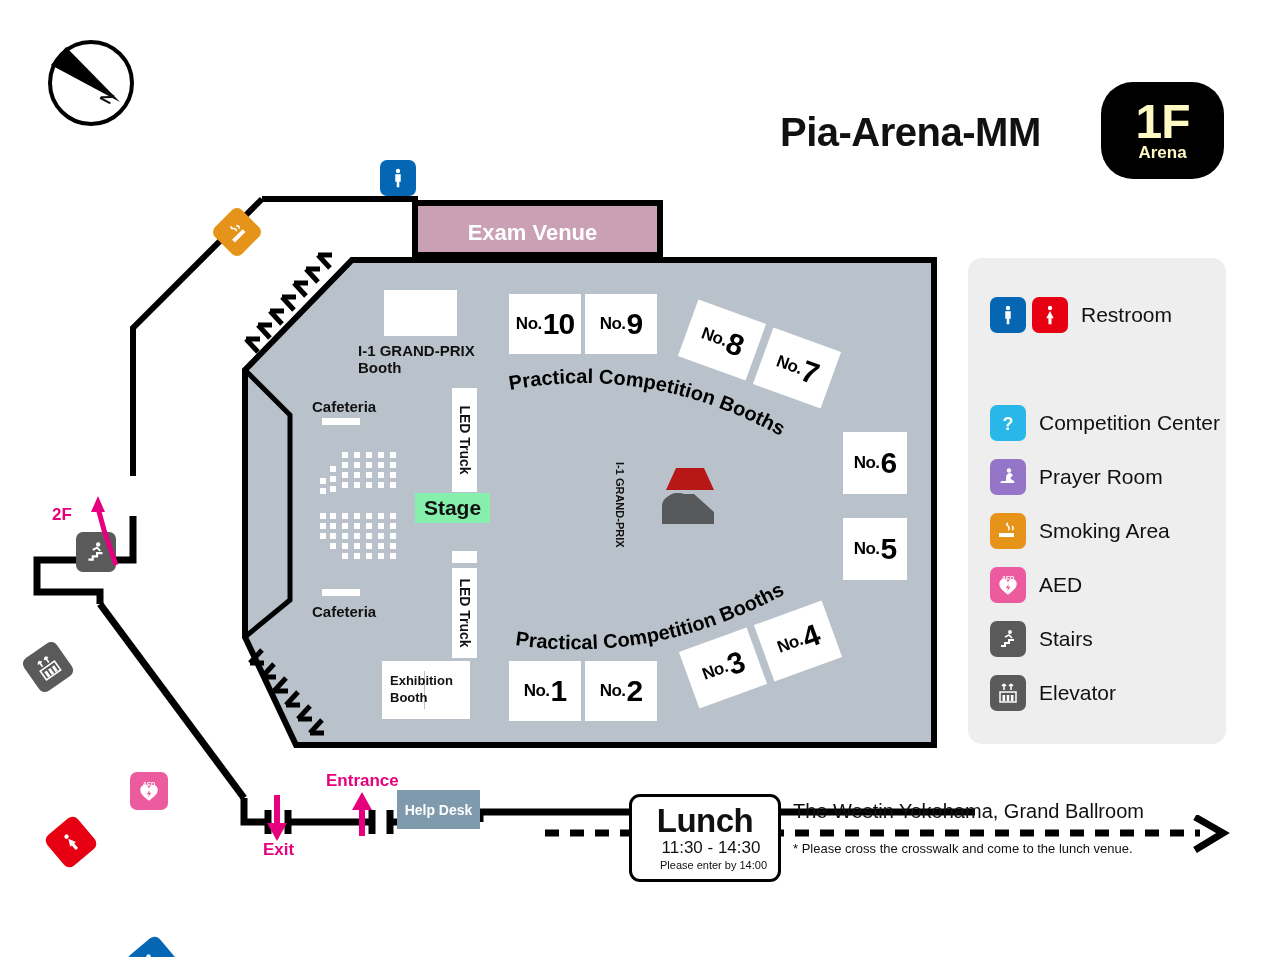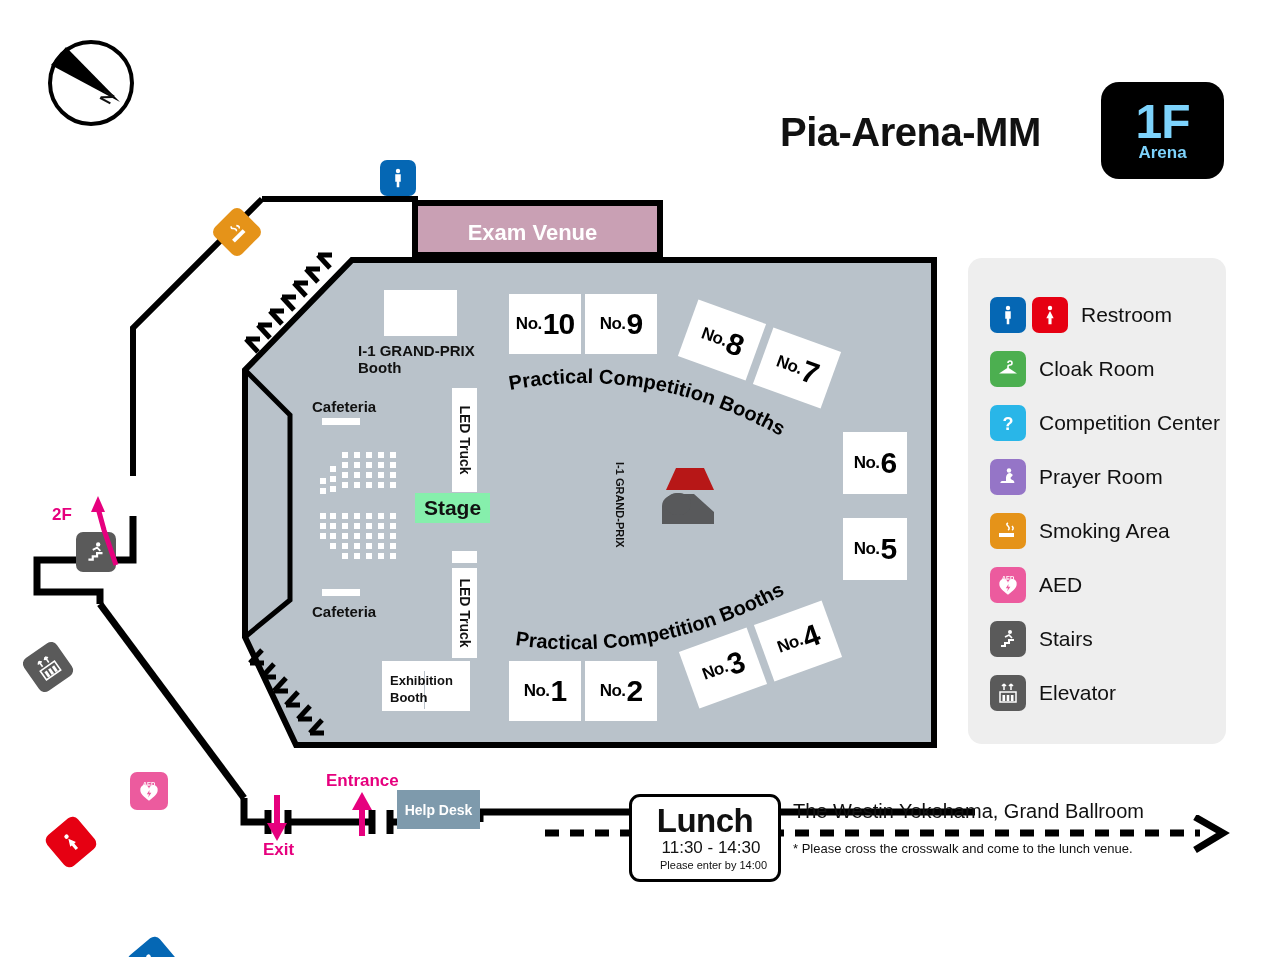--- a/index.html
+++ b/index.html
@@ -7,22 +7,22 @@
     width:1280px;height:957px;position:relative;overflow:hidden;
     font-family:"Liberation Sans", sans-serif;color:#111;
   }
   .abs{position:absolute;}
   
   #venue-title{
     left:780px;top:110px;font-size:40px;font-weight:bold;letter-spacing:-0.5px;
     white-space:nowrap;
   }
   #floor-badge{
-    left:1101px;top:82px;width:123px;height:97px;background:#000;border-radius:18px;
-    color:#7dd3fc;display:flex;flex-direction:column;align-items:center;justify-content:center;
+    left:1101px;top:82px;width:123px;height:97px;background:#000;border-radius:32px;
+    color:#fef9c3;display:flex;flex-direction:column;align-items:center;justify-content:center;
   }
   #floor-badge .fb-num{font-size:48px;font-weight:bold;line-height:0.92;letter-spacing:-1px;}
   #floor-badge .fb-sub{font-size:17px;font-weight:bold;line-height:1.05;}
   
   #compass{left:48px;top:40px;width:86px;height:86px;}
   #compass-n{left:118px;top:96px;font-size:17px;font-weight:bold;
     transform:rotate(118deg);transform-origin:left top;}
   
   #legend-panel{
     left:968px;top:258px;width:258px;height:486px;background:#eeeeee;border-radius:14px;
@@ -195,21 +195,21 @@
   <div style="position:absolute;left:50%;top:50%;transform:translate(-50%,-50%) rotate(90deg);font-size:14px;font-weight:bold;white-space:nowrap;">LED Truck</div>
 </div>
 <div class="abs" style="left:452px;top:498px;width:25px;height:12px;background:#fff;"></div>
 <div class="abs" style="left:452px;top:551px;width:25px;height:12px;background:#fff;"></div>
 <div class="abs" style="left:452px;top:568px;width:25px;height:90px;background:#fff;">
   <div style="position:absolute;left:50%;top:50%;transform:translate(-50%,-50%) rotate(90deg);font-size:14px;font-weight:bold;white-space:nowrap;">LED Truck</div>
 </div>
 
 <div class="wlabel" style="left:415px;top:493px;width:75px;height:30px;font-size:21px;">Stage</div>
 
-<div class="abs" style="left:382px;top:661px;width:88px;height:50px;background:#fff;">
+<div class="abs" style="left:382px;top:661px;width:88px;height:58px;background:#fff;">
   <div style="position:absolute;left:2px;top:10px;width:40px;border-right:1px solid #b9c2ca;height:38px;"></div>
   <div style="position:absolute;left:8px;top:12px;font-size:13px;font-weight:bold;">Exhibition</div>
   <div style="position:absolute;left:8px;top:29px;font-size:13px;font-weight:bold;">Booth</div>
 </div>
 
 <svg class="abs" style="left:648px;top:462px;width:72px;height:68px;">
   <path d="M18 28 L28 6 L56 6 L66 28 Z" fill="#b71717"></path>
   <path d="M14 62 L14 44 C14 36 22 32 30 32 L46 32 L66 50 L66 62 Z" fill="#58595b"></path>
   <ellipse cx="30" cy="42" rx="13" ry="11" fill="#58595b"></ellipse>
   <ellipse cx="30" cy="42" rx="13" ry="11" fill="#58595b"></ellipse>
@@ -372,29 +372,20 @@
     </div>
     <div class="ic" style="background:#e60012;">
       <svg viewBox="0 0 24 24" width="22" height="22">
           <circle cx="12" cy="4.4" r="2.4" fill="#fff"></circle>
           <path d="M12 7.5l4 8h-2.3v6.5h-3.4V15.5H8z" fill="#fff"></path>
         </svg>
     </div>
     <div class="legend-label">Restroom</div>
   </div>
 
-  <div class="legend-row" style="top:92px;">
-    <div class="ic" style="background:#4caf50;">
-      <svg viewBox="0 0 24 24" width="24" height="24">
-          <path d="M12 6a2 2 0 112 2c-1 0-2 .6-2 1.6V11" stroke="#fff" stroke-width="1.6" fill="none"></path>
-          <path d="M12 10.5L3 16.5h18z" fill="#fff"></path>
-        </svg>
-    </div>
-    <div class="legend-label">Cloak Room</div>
-  </div>
 
   <div class="legend-row" style="top:146px;">
     <div class="ic" style="background:#29b6e8;">
       <svg viewBox="0 0 24 24" width="24" height="24">
           <text x="12" y="19" font-size="18" fill="#fff" text-anchor="middle" font-family="Liberation Sans, sans-serif" font-weight="bold">?</text>
         </svg>
     </div>
     <div class="legend-label">Competition Center</div>
   </div>
 

